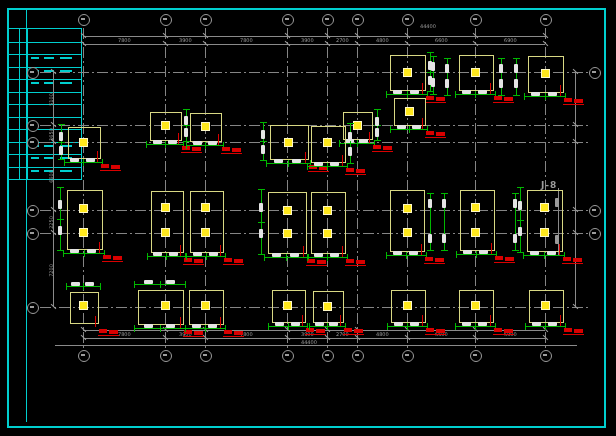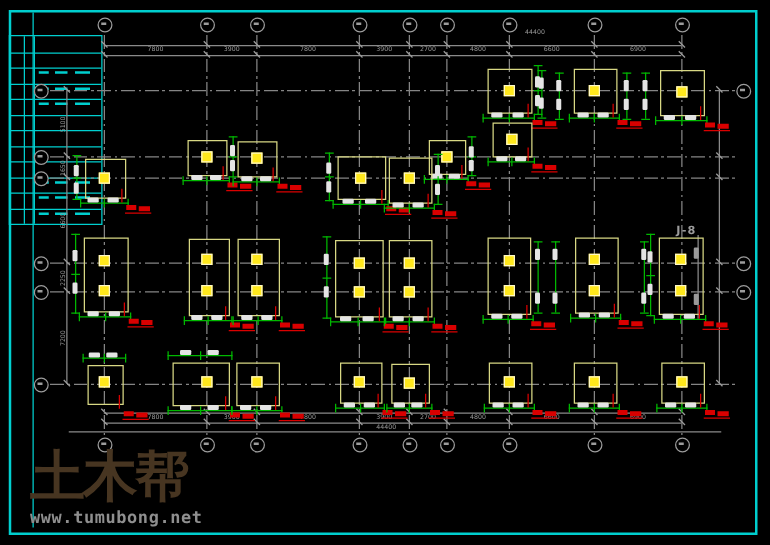--- a/index.html
+++ b/index.html
@@ -627,17 +627,13 @@
       <div class="abs gr" style="left: 441px; top: 250px; width: 7px; height: 1px;"></div>
       <div class="abs wb" style="left: 442px; top: 199px; width: 4px; height: 9px;"></div>
       <div class="abs wb" style="left: 442px; top: 234px; width: 4px; height: 9px;"></div>
       <div class="abs gr" style="left: 515px; top: 193px; width: 1px; height: 57px;"></div>
       <div class="abs gr" style="left: 512px; top: 193px; width: 7px; height: 1px;"></div>
       <div class="abs gr" style="left: 512px; top: 250px; width: 7px; height: 1px;"></div>
       <div class="abs wb" style="left: 513px; top: 199px; width: 4px; height: 9px;"></div>
       <div class="abs wb" style="left: 513px; top: 234px; width: 4px; height: 9px;"></div>
     </div>
   <div class="j3">J-8</div>
-  <div class="wm">
-    <div class="wm-brand">土木帮</div>
-    <div class="wm-url">www.tumubong.net</div>
-  </div>
 </div>
 
 </body></html>

